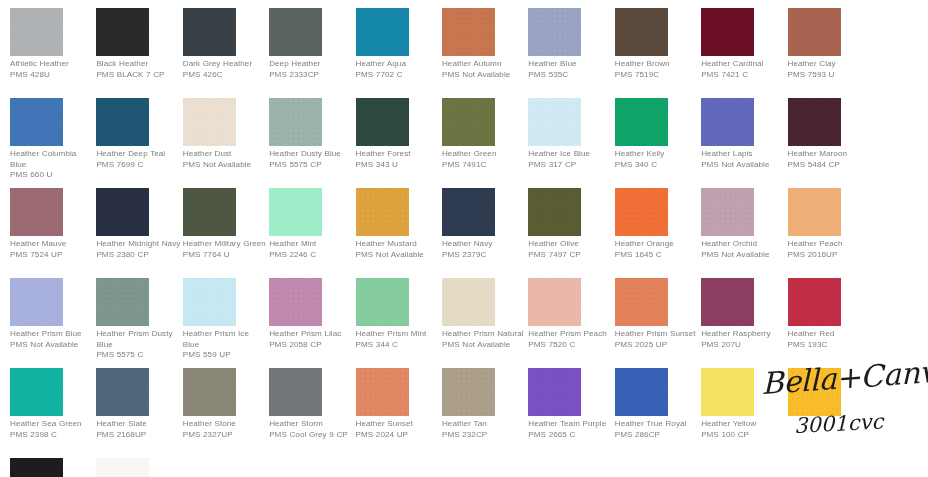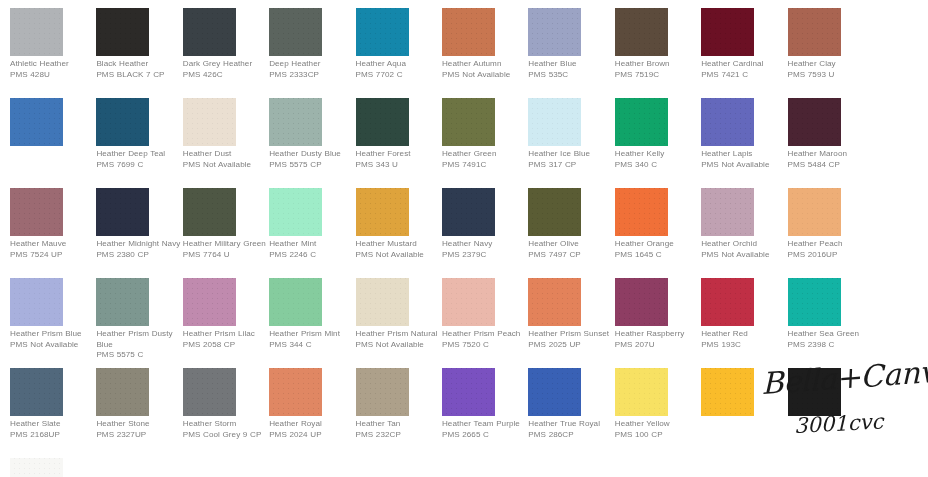--- a/index.html
+++ b/index.html
@@ -156,20 +156,24 @@
       </div>
       <div class="cell">
         <div class="swatch" style="background: rgb(169, 100, 81);"></div>
         <div class="labels">
           <div class="lbl name">Heather Clay</div>
           <div class="lbl pms">PMS 7593 U</div>
         </div>
       </div>
       <div class="cell">
         <div class="swatch" style="background: rgb(64, 118, 184);"></div>
+        <div class="labels">
+          <div class="lbl name">Heather Columbia Blue</div>
+          <div class="lbl pms">PMS 660 U</div>
+        </div>
       </div>
       <div class="cell">
         <div class="swatch" style="background: rgb(31, 86, 116);"></div>
         <div class="labels">
           <div class="lbl name">Heather Deep Teal</div>
           <div class="lbl pms">PMS 7699 C</div>
         </div>
       </div>
       <div class="cell">
         <div class="swatch pale" style="background: rgb(234, 223, 209);"></div>
@@ -305,20 +309,27 @@
         </div>
       </div>
       <div class="cell">
         <div class="swatch" style="background: rgb(125, 151, 144);"></div>
         <div class="labels">
           <div class="lbl name">Heather Prism Dusty Blue</div>
           <div class="lbl pms">PMS 5575 C</div>
         </div>
       </div>
       <div class="cell">
+        <div class="swatch pale" style="background: rgb(198, 232, 242);"></div>
+        <div class="labels">
+          <div class="lbl name">Heather Prism Ice Blue</div>
+          <div class="lbl pms">PMS 559 UP</div>
+        </div>
+      </div>
+      <div class="cell">
         <div class="swatch" style="background: rgb(192, 138, 174);"></div>
         <div class="labels">
           <div class="lbl name">Heather Prism Lilac</div>
           <div class="lbl pms">PMS 2058 CP</div>
         </div>
       </div>
       <div class="cell">
         <div class="swatch pale" style="background: rgb(133, 204, 158);"></div>
         <div class="labels">
           <div class="lbl name">Heather Prism Mint</div>
@@ -384,21 +395,21 @@
       <div class="cell">
         <div class="swatch" style="background: rgb(115, 118, 121);"></div>
         <div class="labels">
           <div class="lbl name">Heather Storm</div>
           <div class="lbl pms">PMS Cool Grey 9 CP</div>
         </div>
       </div>
       <div class="cell">
         <div class="swatch" style="background: rgb(224, 135, 99);"></div>
         <div class="labels">
-          <div class="lbl name">Heather Royal</div>
+          <div class="lbl name">Heather Sunset</div>
           <div class="lbl pms">PMS 2024 UP</div>
         </div>
       </div>
       <div class="cell">
         <div class="swatch" style="background: rgb(173, 160, 138);"></div>
         <div class="labels">
           <div class="lbl name">Heather Tan</div>
           <div class="lbl pms">PMS 232CP</div>
         </div>
       </div>

